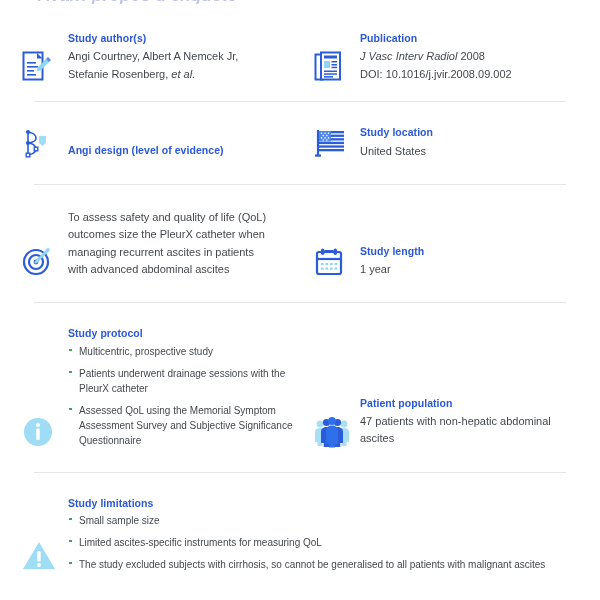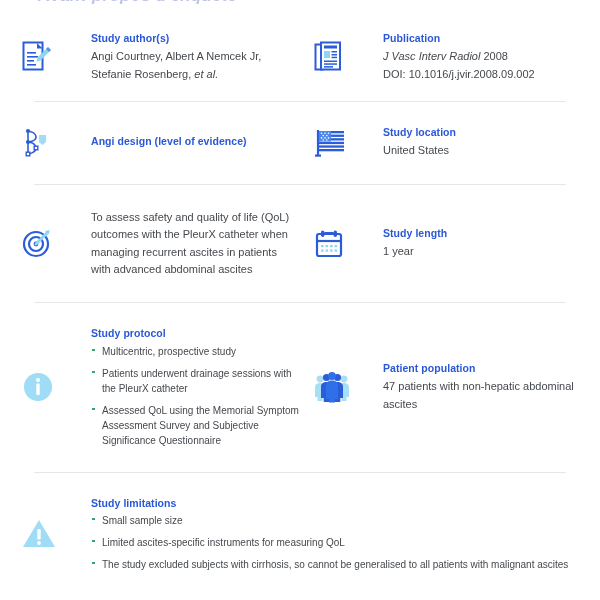--- a/index.html
+++ b/index.html
@@ -50,22 +50,21 @@
     margin: 0 34px;
   }
 
   .grid {
     display: flex;
     width: 100%;
   }
   .col {
     width: 50%;
     display: flex;
-    align-items: center;
-    gap: 23px;
+    align-items: flex-end;
   }
   .col.right { padding-left: 14px; }
 
   .icon-wrap {
     width: 46px;
     min-width: 46px;
     padding-top: 2px;
     display: flex;
     justify-content: flex-start;
     align-items: flex-start;
@@ -240,21 +239,21 @@
             <svg width="30" height="32" viewBox="0 0 30 32">
               <circle cx="14" cy="16" r="12" fill="none" stroke="#2b5cd9" stroke-width="2.2"></circle>
               <circle cx="14" cy="16" r="7" fill="none" stroke="#2b5cd9" stroke-width="2.2"></circle>
               <circle cx="14" cy="16" r="2.4" fill="#2b5cd9"></circle>
               <path d="M14 16 L26 4" stroke="#8fd6f2" stroke-width="3" stroke-linecap="round"></path>
               <path d="M23 3 L27.5 2 L26.5 6.5 Z" fill="#8fd6f2"></path>
             </svg>
           </div>
           <div class="body-wrap">
             <p class="para">To assess safety and quality of life (QoL)</p>
-            <p class="para">outcomes with the PleurX catheter when</p>
+            <p class="para">outcomes size the PleurX catheter when</p>
             <p class="para">managing recurrent ascites in patients</p>
             <p class="para">with advanced abdominal ascites</p>
           </div>
         </div>
 
         <div class="col right">
           <div class="icon-wrap">
             <svg width="30" height="32" viewBox="0 0 30 32">
               <rect x="3" y="6" width="24" height="22" rx="2" fill="#ffffff" stroke="#2b5cd9" stroke-width="2.2"></rect>
               <line x1="3" y1="13" x2="27" y2="13" stroke="#2b5cd9" stroke-width="2.2"></line>

